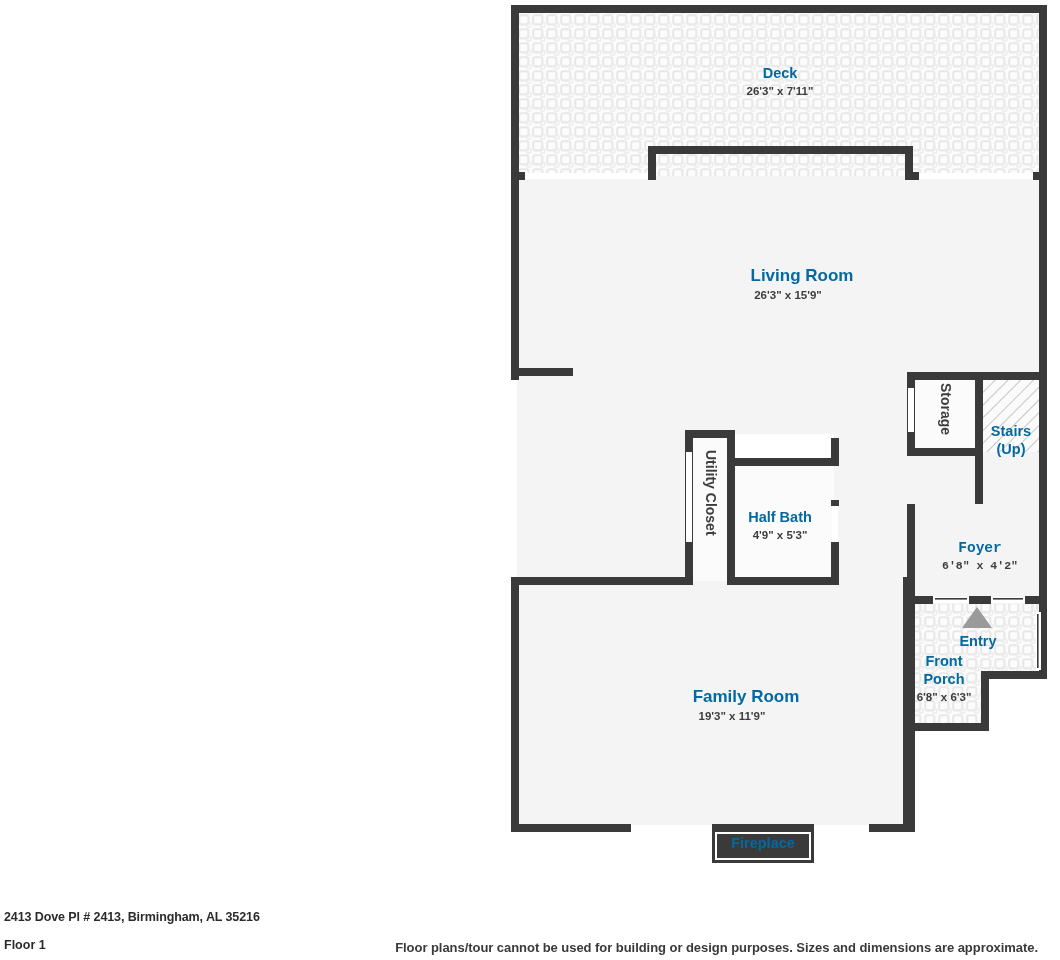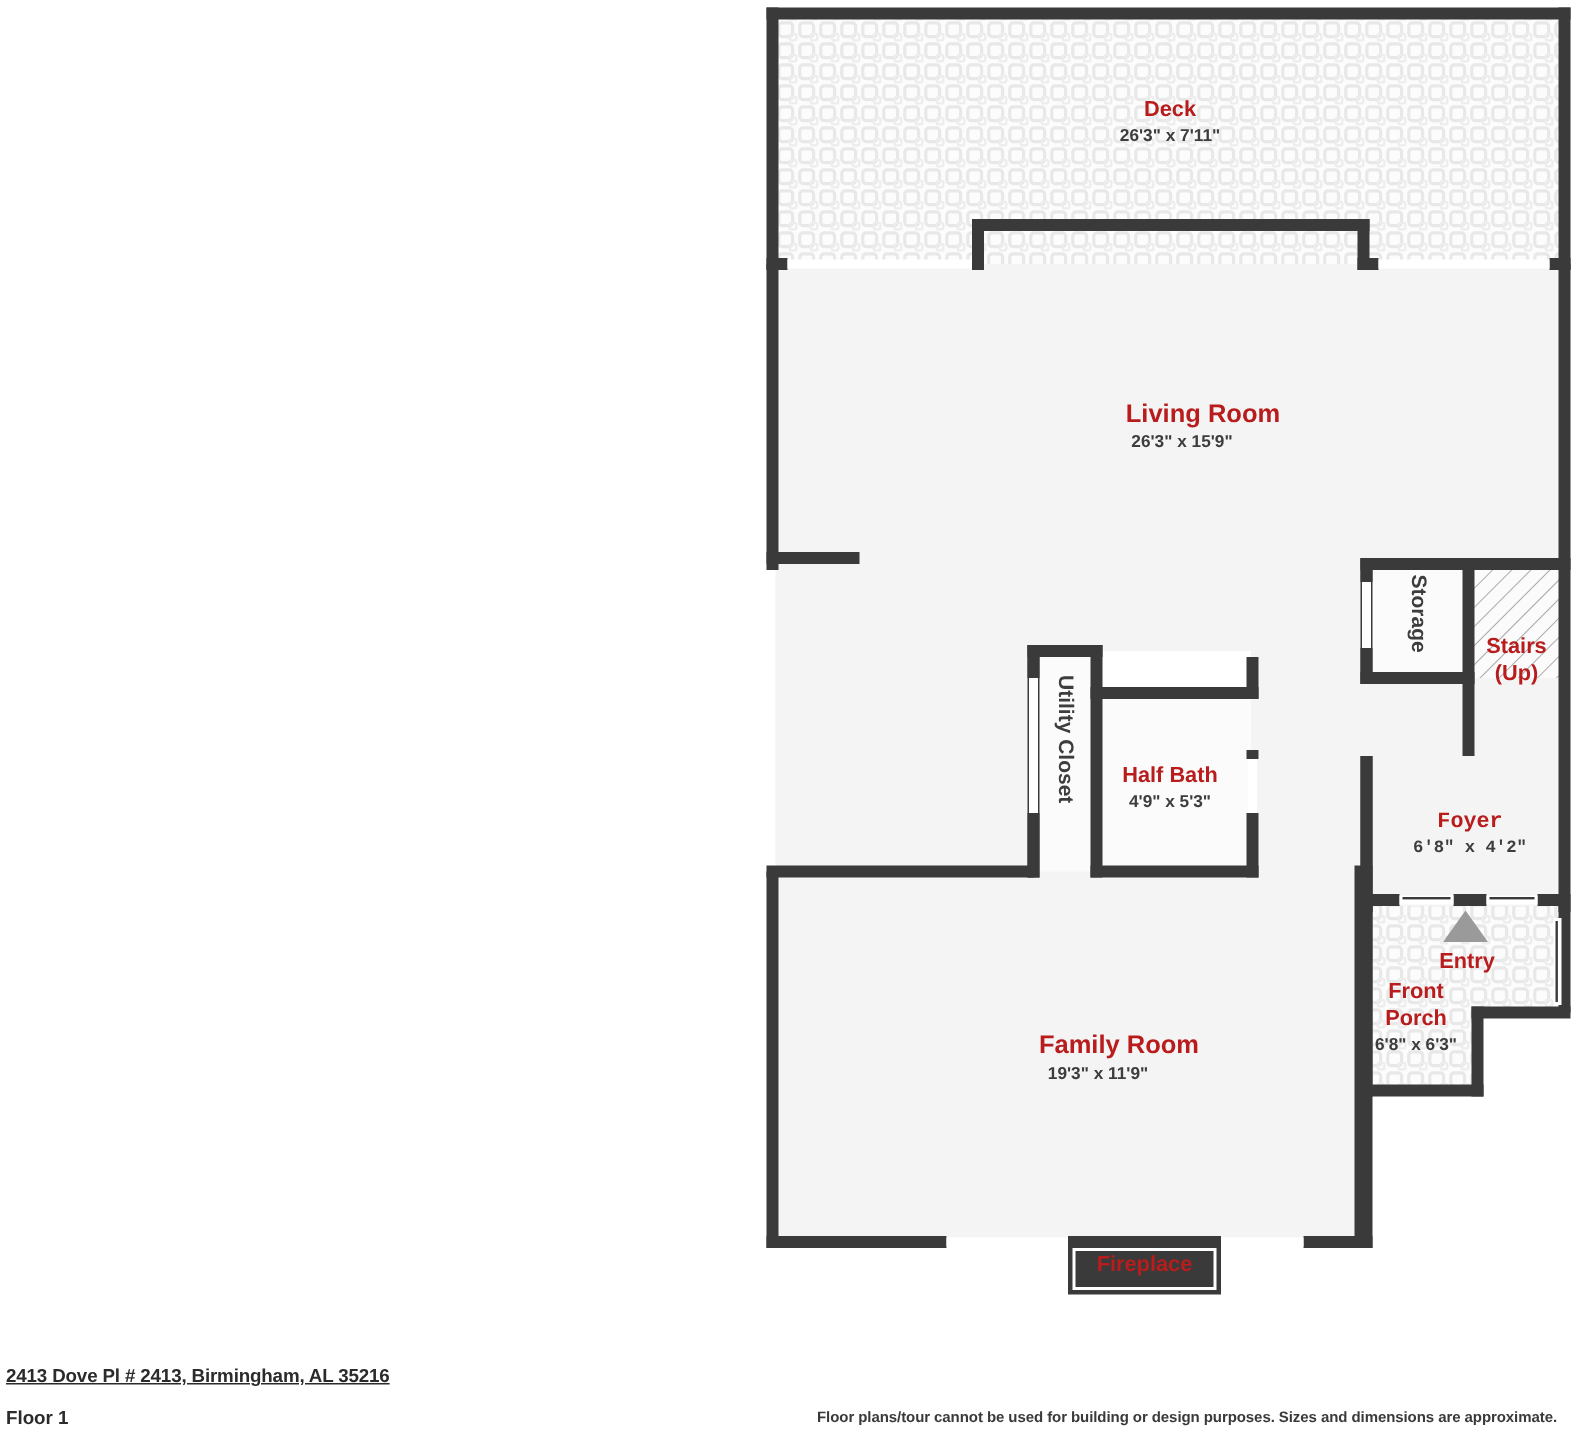--- a/index.html
+++ b/index.html
@@ -31,21 +31,21 @@
     position: absolute;
     text-align: center;
     color: #3c3c3c;
     pointer-events: none;
     white-space: nowrap;
   }
   .room-name {
     font-size: 14.5px;
     font-weight: 700;
     line-height: 1.25;
-    color: #b91c1c;
+    color: #0369a1;
   }
   .room-dims {
     font-size: 11.5px;
     font-weight: 700;
     line-height: 1.3;
     color: #3d3d3d;
     margin-top: 2px;
   }
   .room-name.lg { font-size: 17px; margin-left: 28px; }
   .vert-label {
@@ -66,35 +66,34 @@
     height: 65px;
   }
   #address-line {
     position: absolute;
     left: 4px;
     top: 15px;
     font-size: 12.5px;
     font-weight: 700;
     color: #2b2b2b;
     letter-spacing: -0.1px;
-    text-decoration: underline;
   }
   #floor-line {
     position: absolute;
     left: 4px;
     top: 43px;
     font-size: 12.5px;
     font-weight: 700;
     color: #2b2b2b;
   }
   #disclaimer-line {
     position: absolute;
     right: 22px;
     top: 45px;
-    font-size: 10px;
+    font-size: 13px;
     font-weight: 700;
     color: #3a3a3a;
     letter-spacing: -0.05px;
   }
 </style>
 </head>
 <body>
 
 <div id="plan-stage">
   <svg id="plan-svg" viewBox="0 0 1060 895" xmlns="http://www.w3.org/2000/svg">

